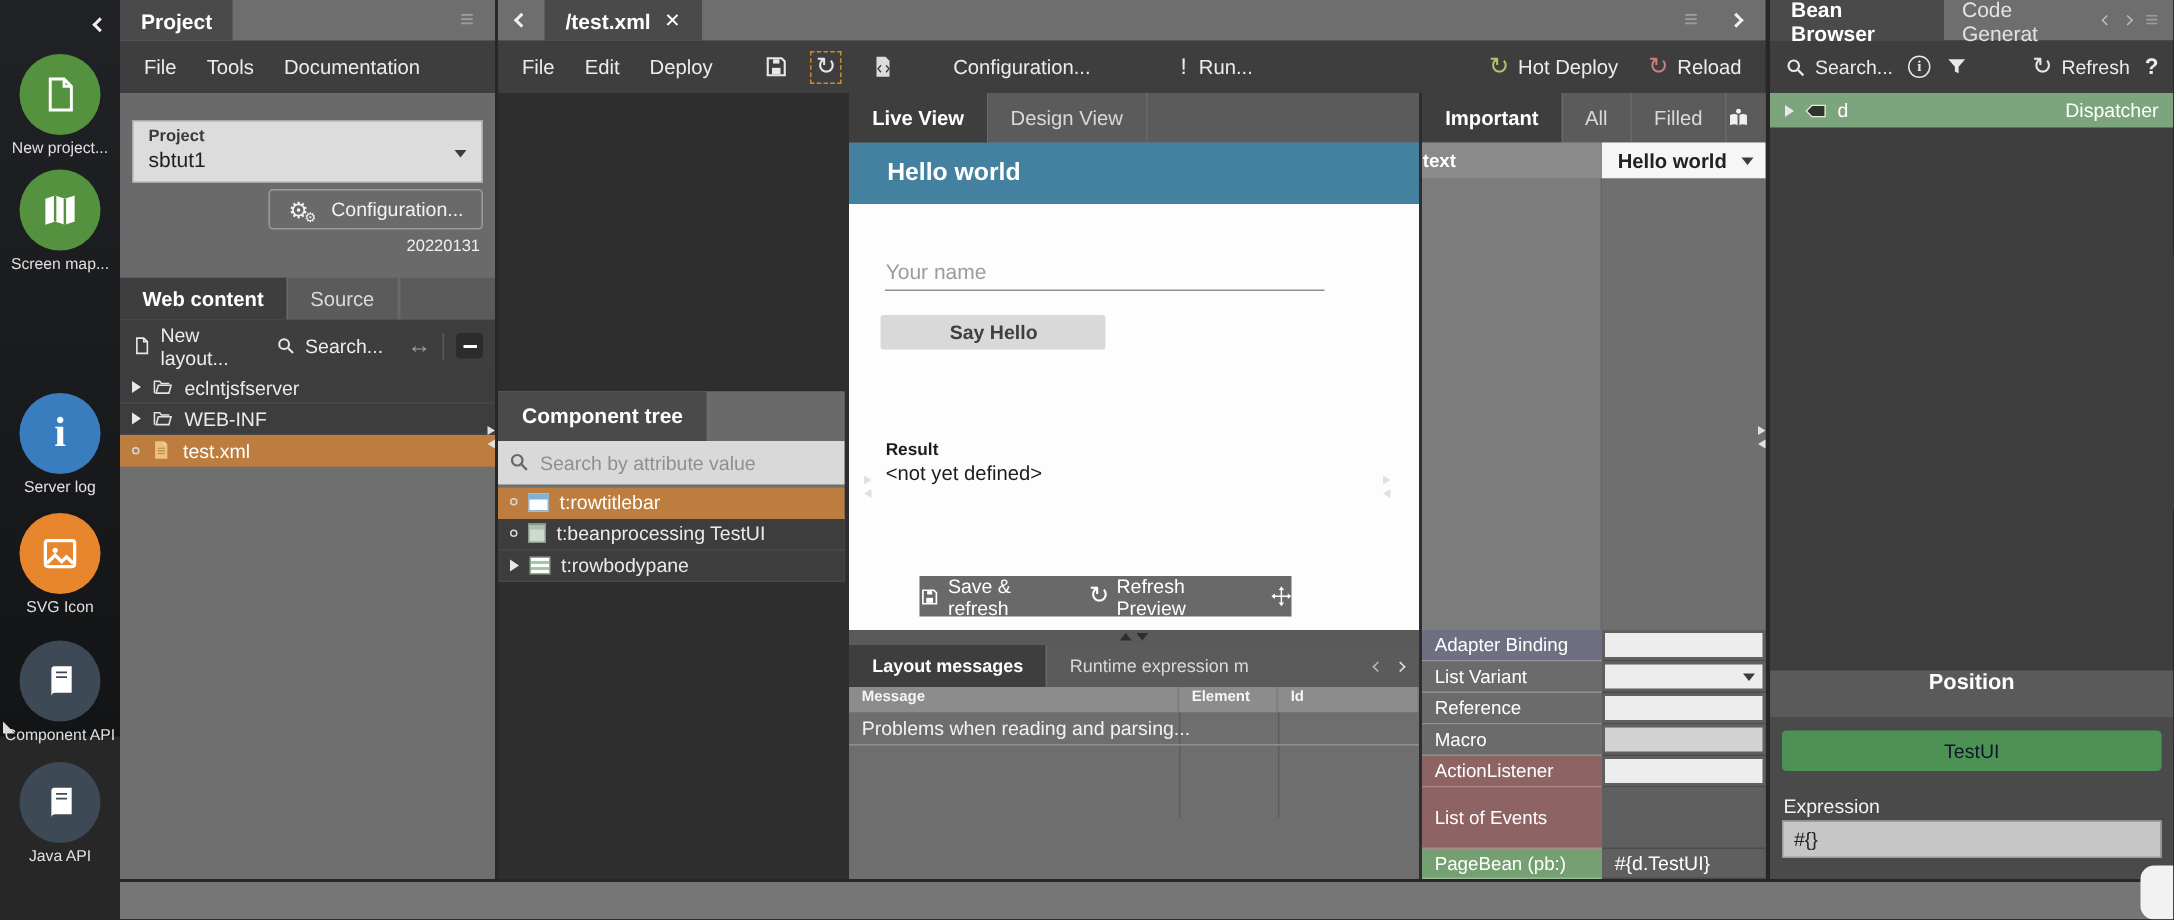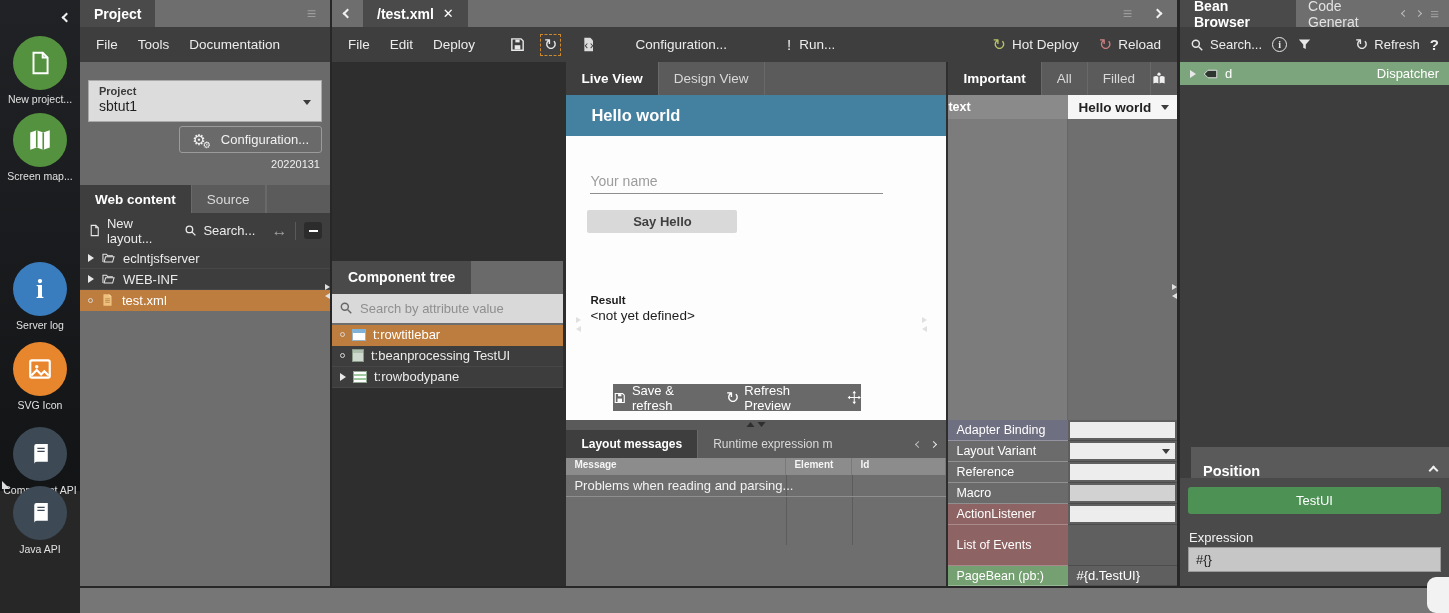--- a/index.html
+++ b/index.html
@@ -121,23 +121,23 @@
   .lbl-slate { background:#6f6f82 !important; } .lbl-red { background:#8d6363 !important; } .lbl-green { background:#74a072 !important; }
   .prow.tall { height:41px; } .prow.pb { height:20px; }
   .pb-val { color:#fff; font-size:13px; padding-left:8px; }
   .book-icon-strip { margin-left:auto; display:flex; align-items:center; padding-right:10px; }
 
   
   .bean { position:absolute; left:1180px; top:0; width:269px; height:586px; background:#3d3d3d; }
   .bean-toolbar { height:35px; background:#3e3e3e; display:flex; align-items:center; gap:10px; padding:0 10px; color:#ececec; font-size:13px; }
   .info-circ { width:15px; height:15px; border-radius:50%; border:1.5px solid #e8e8e8; color:#e8e8e8; font-size:10px; font-weight:bold; display:flex; align-items:center; justify-content:center; font-family:"Liberation Serif", serif; }
   .green-row { height:23px; background:#7da57d; display:flex; align-items:center; gap:7px; padding:0 10px; color:#fff; font-size:13px; }
-  .pos-head { position:absolute; left:11px; right:0; top:447px; height:47px; background:#5a5a5a; display:flex; align-items:center; justify-content:space-between; padding:0 12px; color:#fff; font-weight:bold; font-size:14.5px; }
+  .pos-head { position:absolute; left:0; right:0; top:447px; height:47px; background:#5a5a5a; display:flex; align-items:center; justify-content:space-between; padding:0 12px; color:#fff; font-weight:bold; font-size:14.5px;flex-direction:column; }
   .pos-body { position:absolute; left:0; right:0; top:478px; bottom:0; background:#4a4a4a; }
-  .testui-btn { position:absolute; left:8px; right:8px; top:9px; height:27px; background:#4d9155; border:0; border-radius:3px; color:#ffffff; font-size:13px; font-family:"Liberation Sans", sans-serif; }
+  .testui-btn { position:absolute; left:8px; right:8px; top:9px; height:27px; background:#4d9155; border:0; border-radius:3px; color:#0f172a; font-size:13px; font-family:"Liberation Sans", sans-serif; }
   .expr-lbl { position:absolute; left:9px; top:52px; color:#f2f2f2; font-size:13px; }
   .expr-input { position:absolute; left:8px; right:8px; top:69px; height:25px; background:#c6c6c6; border:1px solid #9a9a9a; padding:0 7px; font-size:13px; color:#222; font-family:"Liberation Sans", sans-serif; outline:none; }
 
   
   .footer { position:absolute; left:80px; top:588px; width:1369px; height:25px; background:#767676; }
   .corner-blob { position:absolute; right:0; top:577px; width:22px; height:36px; background:#f2f2f2; border-radius:9px 0 0 9px; }
   .split-arrows { position:absolute; display:flex; flex-direction:column; gap:3px; z-index:5; }
   .sa-r { width:0; height:0; border-left:5px solid #e0e0e0; border-top:3.5px solid transparent; border-bottom:3.5px solid transparent; }
   .sa-l { width:0; height:0; border-right:5px solid #e0e0e0; border-top:3.5px solid transparent; border-bottom:3.5px solid transparent; }
 
@@ -196,21 +196,21 @@
     <div class="side-item" style="top:427px;">
       <div class="side-circle c-slate">
         <svg width="25" height="25" viewBox="0 0 24 24">
             <path fill="#fff" d="M8 2h11v17H8.5A2.5 2.5 0 0 0 6 21.5V4a2 2 0 0 1 2-2z"></path>
             <path stroke="#3d4a56" stroke-width="1.2" fill="none" d="M9 6h7M9 9h7"></path>
           </svg>
       </div>
       <div class="side-label">Component API</div>
     </div>
 
-    <div class="side-item" style="top:486px;">
+    <div class="side-item" style="top:508px;">
       <div class="side-circle c-slate">
         <svg width="25" height="25" viewBox="0 0 24 24">
             <path fill="#fff" d="M8 2h11v17H8.5A2.5 2.5 0 0 0 6 21.5V4a2 2 0 0 1 2-2z"></path>
             <path stroke="#3d4a56" stroke-width="1.2" fill="none" d="M9 6h7M9 9h7"></path>
           </svg>
       </div>
       <div class="side-label">Java API</div>
     </div>
 
     <span class="grip"></span>
@@ -481,21 +481,21 @@
             <div class="r"></div>
           </div>
 
         <div class="prow">
           <div class="plabel lbl-slate">Adapter Binding</div>
           <div class="pval">
               <span class="pinput"></span>
             </div>
         </div>
         <div class="prow">
-          <div class="plabel">Layout Variant</div>
+          <div class="plabel">List Variant</div>
           <div class="pval">
               <span class="pinput">
                 <span class="caret-down"></span>
               </span>
             </div>
         </div>
         <div class="prow">
           <div class="plabel">Reference</div>
           <div class="pval">
               <span class="pinput"></span>

